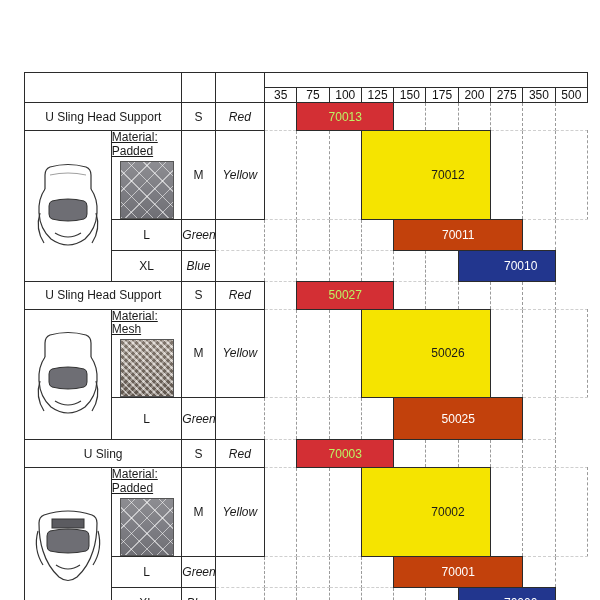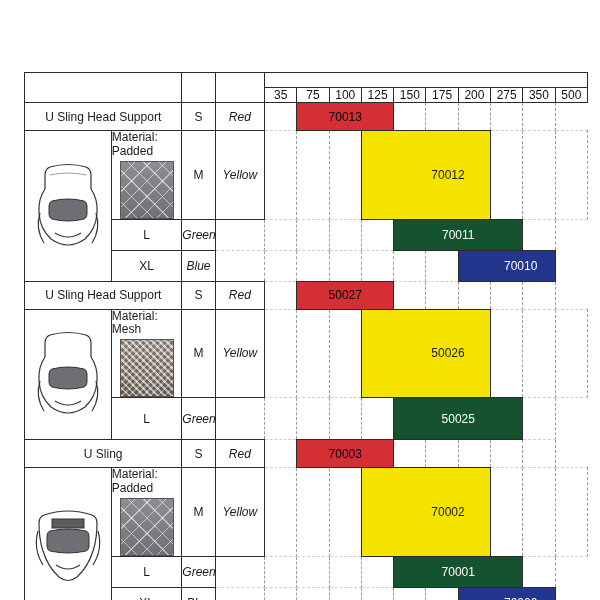--- a/index.html
+++ b/index.html
@@ -64,20 +64,21 @@
     margin-left:40px;
   }
   .material{
     text-align:left;
     font-size:11.5px;
     font-weight:bold;
     padding-left:7px;
     vertical-align:top;
     padding-top:4px;
     line-height:1.15;
+    text-decoration:underline;
   }
   .img-cell{
     padding:0;
     vertical-align:top;
   }
   .size-cell{font-size:12.5px;font-weight:bold;}
   .color-cell{font-size:12.5px;font-style:italic;}
   .grid-cell{position:relative;}
   .grid-cell.dashed{
     border-left:1px dashed #9a9a9a;
@@ -85,23 +86,23 @@
     border-top:1px dashed #cfcfcf;
     border-bottom:1px dashed #cfcfcf;
   }
   
   .bar{
     color:#ffffff;
     font-size:12.5px;
     font-weight:bold;
     border:1px solid #2b2b2b;
   }
-  .bar.red{background:#d32f34;color:#000000;}
+  .bar.red{background:#d32f34;color:#bef264;}
   .bar.yellow{background:#f5e400;color:#1a1a1a;padding-left:44px;}
-  .bar.green{background:#14532d;color:#ffffff;}
+  .bar.green{background:#c2410c;color:#ffffff;}
   .bar.blue{background:#22368e;color:#ffffff;padding-left:28px;}
 
   .sep-top{border-top:2px solid #2b2b2b;}
 
   
   .slingimg{display:block;margin:2px auto 0 auto;}
   .swatch{
     width:52px;height:56px;display:block;margin:2px auto 0 auto;
     border:1px solid #555;
   }

